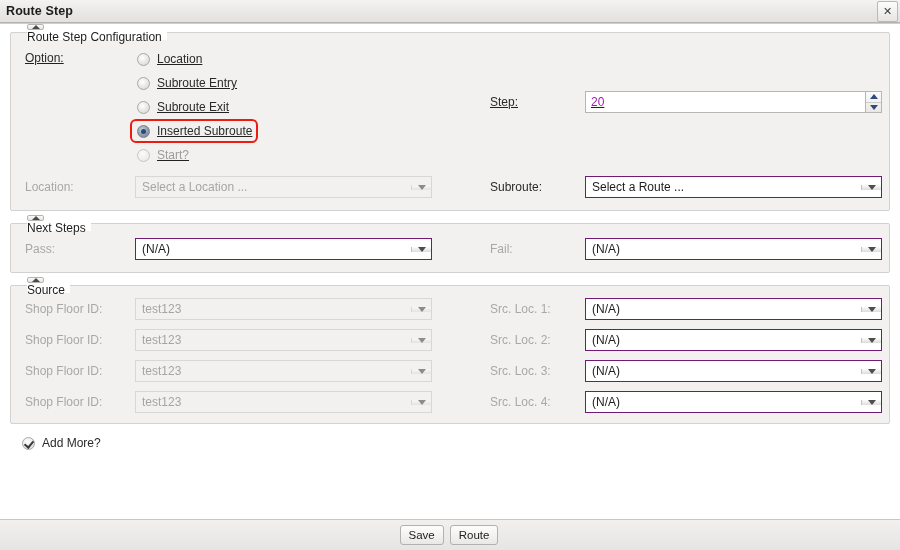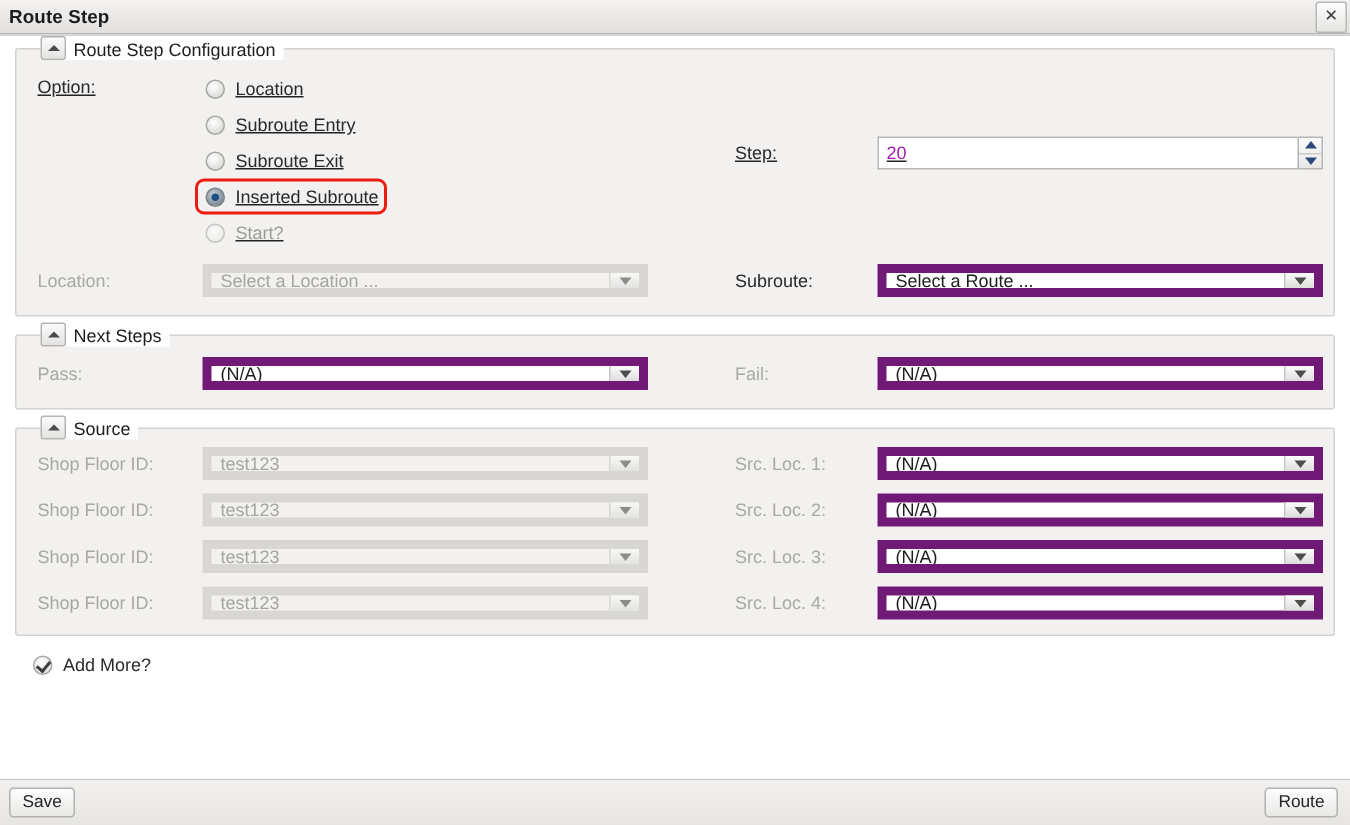--- a/index.html
+++ b/index.html
@@ -85,23 +85,24 @@
     background: #f2f1ef;
     border-radius: 2px;
     margin-bottom: 12px;
   }
   .group-legend {
     position: absolute;
     top: -9px;
     left: 16px;
     height: 16px;
     display: flex;
-    align-items: flex-end;
+    align-items: flex-start;
     background: #ffffff;
     padding: 0 5px 0 0;
+    flex-direction: column;
   }
   .legend-toggle {
     width: 15px;
     height: 14px;
     border: 1px solid #b5b4b2;
     border-radius: 2px;
     background: linear-gradient(to bottom, #fbfbfb, #e4e3e1);
     display: flex;
     align-items: center;
     justify-content: center;
@@ -242,23 +243,24 @@
   .spin.up i { border-bottom: 5px solid #2e4a7d; }
   .spin.down i { border-top: 5px solid #2e4a7d; }
 
   
   .combo {
     position: relative;
     width: 297px;
     height: 22px;
     display: flex;
     box-sizing: border-box;
-    border: 6px solid #701a75;
+    border: 1px solid #701a75;
     background: #ffffff;
     cursor: pointer;
+    align-items: center;
   }
   .combo-value {
     flex: 1 1 auto;
     display: flex;
     align-items: center;
     padding: 0 6px;
     font-size: 12px;
     color: #1d1d1d;
     overflow: hidden;
     white-space: nowrap;
@@ -321,21 +323,21 @@
   .addmore-label { font-size: 12px; color: #2a2a2a; }
 
   
   .footer {
     flex: 0 0 30px;
     height: 30px;
     background: linear-gradient(to bottom, #f1f0ee, #e6e5e3);
     border-top: 1px solid #c8c7c5;
     display: flex;
     align-items: center;
-    justify-content: space-between;
+    justify-content: center;
     padding-right: 8px;
   }
   .btn {
     min-width: 40px;
     height: 20px;
     padding: 0 8px;
     margin-left: 6px;
     box-sizing: border-box;
     border: 1px solid #b2b1af;
     border-radius: 3px;

